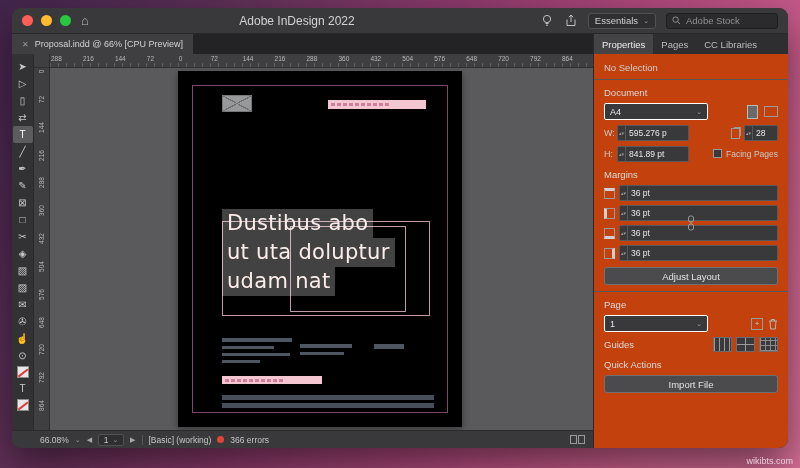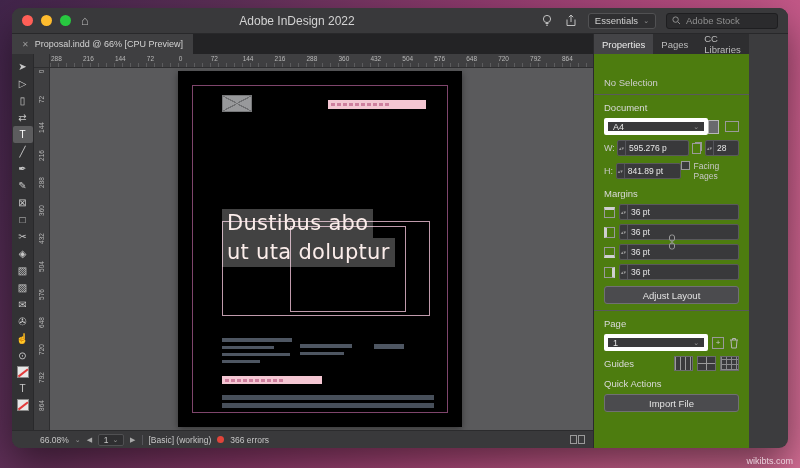--- a/index.html
+++ b/index.html
@@ -79,30 +79,30 @@
   .sb-box{height:12px;min-width:26px;background:#2f2f31;border:1px solid #515153;border-radius:2px;
     display:flex;align-items:center;justify-content:center;gap:4px;padding:0 4px}
   .sb-sep{width:1px;height:10px;background:#55555a}
   .err-dot{width:7px;height:7px;border-radius:50%;background:#e0443a}
   .spread-icon{margin-left:auto;display:flex;gap:1px}
   .spread-icon i{display:block;width:7px;height:9px;border:1px solid #9a9a9a}
   .chev{font-size:7px;color:#9a9a9a;line-height:1}
   .sb-arrow{font-size:7px;color:#a8a8a8}
 
   
-  .panel{width:156px;background:#4d7c0f;border-left:1px solid #2a2a2c;display:flex;flex-direction:column;flex:0 0 auto}
+  .panel{width:195px;background:#c2410c;border-left:1px solid #2a2a2c;display:flex;flex-direction:column;flex:0 0 auto}
   .panel-tabs{height:20px;background:#2e2e30;display:flex;flex:0 0 auto}
   .ptab{padding:0 8px;font-size:9.5px;color:#bdbdbd;display:flex;align-items:center}
   .ptab.active{background:#444447;color:#ececec}
-  .panel-body{flex:1;padding:21px 10px 8px;color:#cccccc;overflow:hidden}
+  .panel-body{flex:1;padding:6px 10px 8px;color:#cccccc;overflow:hidden}
   .no-sel{font-size:9.5px;color:#cfcfcf;margin:2px 0 6px}
   .pdiv{height:1px;background:#59595c;margin:6px -10px}
   .slabel{font-size:9.5px;color:#dadada;margin:7px 0 5px}
   .prow{display:flex;align-items:center;margin-bottom:5px}
-  .pselect{height:17px;background:#39393b;border:4px solid #ffffff;border-radius:2px;display:flex;
+  .pselect{height:17px;background:#39393b;border:1px solid #ffffff;border-radius:2px;display:flex;
     align-items:center;justify-content:space-between;padding:0 5px;color:#e8e8e8;font-size:9px}
   .field{height:16px;background:#39393b;border:1px solid #59595c;border-radius:2px;display:flex;
     align-items:center;color:#e8e8e8;font-size:8.5px;overflow:hidden}
   .stepper{width:8px;align-self:stretch;display:flex;flex-direction:column;align-items:center;justify-content:center;
     color:#9a9a9a;font-size:5px;line-height:5px;border-right:1px solid #55555a;flex:0 0 auto}
   .fval{padding:0 3px;white-space:nowrap}
   .flabel{width:13px;font-size:9px;color:#c9c9c9}
   .orient{display:flex;align-items:center;gap:6px;margin-left:auto}
   .orient .p{width:11px;height:14px;border:1px solid #b9b9b9;background:#6a6a6d}
   .orient .l{width:14px;height:11px;border:1px solid #9a9a9a}
@@ -277,20 +277,21 @@
               </div>
             <div class="canvas">
               <div class="page">
                 <div class="margin-guides"></div>
                 <div class="img-ph"></div>
                 <div class="frame-outline" style="left:44px;top:150px;width:208px;height:95px"></div>
                 <div class="frame-outline" style="left:112px;top:155px;width:116px;height:86px"></div>
                 <div class="headline">
                   <span class="hl-line">Dustibus abo</span>
                   <span class="hl-line">ut uta doluptur</span>
+                  <span class="hl-line">udam nat</span>
                 </div>
               <div class="ph strip" style="left: 150px; top: 29px; width: 98px; height: 9px;"></div>
                   <div class="ph bar" style="left: 44px; top: 267px; width: 70px; height: 4px; background: rgb(78, 86, 98);"></div>
                   <div class="ph bar" style="left: 44px; top: 275px; width: 52px; height: 3px; background: rgb(78, 86, 98);"></div>
                   <div class="ph bar" style="left: 44px; top: 282px; width: 68px; height: 3px; background: rgb(78, 86, 98);"></div>
                   <div class="ph bar" style="left: 44px; top: 289px; width: 38px; height: 3px; background: rgb(78, 86, 98);"></div>
                   <div class="ph bar" style="left: 122px; top: 273px; width: 52px; height: 4px; background: rgb(78, 86, 98);"></div>
                   <div class="ph bar" style="left: 122px; top: 281px; width: 44px; height: 3px; background: rgb(78, 86, 98);"></div>
                   <div class="ph bar" style="left: 196px; top: 273px; width: 30px; height: 5px; background: rgb(78, 86, 98);"></div>
                   <div class="ph strip" style="left: 44px; top: 305px; width: 100px; height: 8px;"></div>

